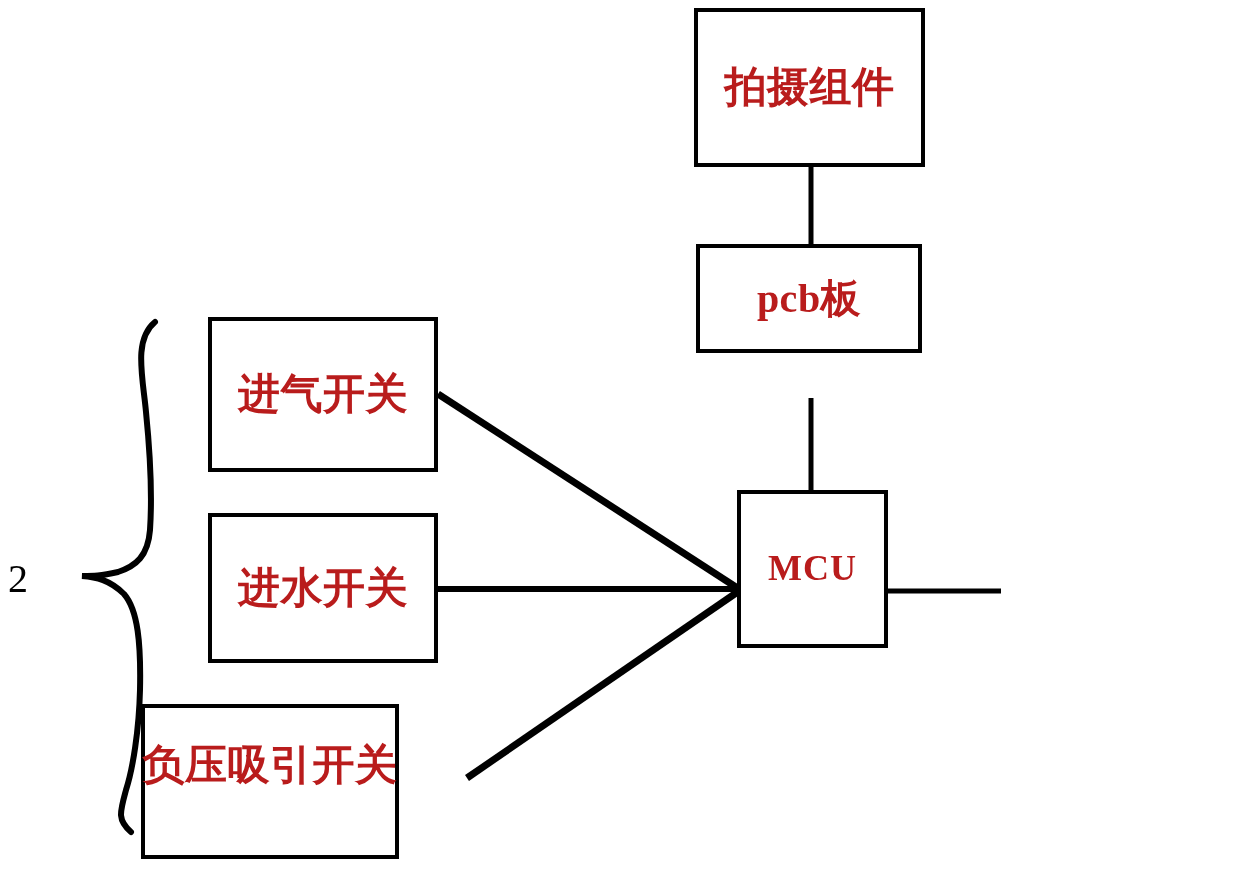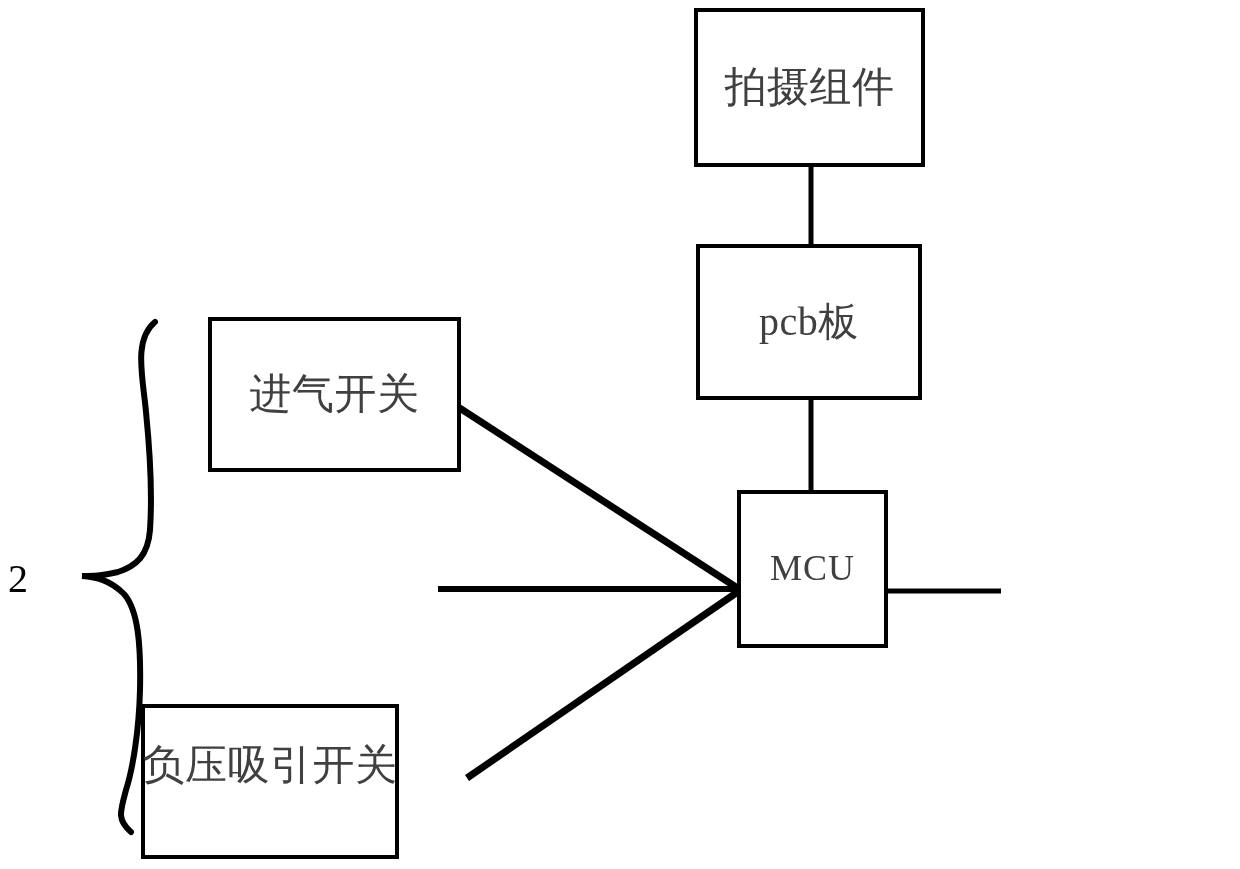--- a/index.html
+++ b/index.html
@@ -29,25 +29,26 @@
     position: absolute;
     box-sizing: border-box;
     border: 4px solid #000000;
     background: #ffffff;
     display: flex;
     align-items: center;
     justify-content: center;
   }
   .node-label {
     font-family: "Liberation Serif", "DejaVu Serif", serif;
-    color: #404040;
+    color: #b91c1c;
     line-height: 1.1;
     white-space: nowrap;
     text-align: center;
     letter-spacing: 0.5px;
+    font-weight: bold;
   }
   .label-cn {
     font-size: 42px;
   }
   .label-latin {
     font-size: 40px;
   }
   .label-mcu {
     font-size: 36px;
     letter-spacing: 1px;
@@ -90,33 +91,36 @@
              C 96,577 110,580 124,594
              C 138,610 141,644 140,690
              C 139,730 133,768 126,790
              C 120,812 117,820 131,832" fill="none" stroke="#000000" stroke-width="6" stroke-linecap="round"></path>
   </svg>
 
   <div class="node-box" style="left:694px; top:8px; width:231px; height:159px;">
     <span class="node-label label-cn">拍摄组件</span>
   </div>
 
-  <div class="node-box" style="left:696px; top:244px; width:226px; height:156px;">
+  <div class="node-box" style="left:696px; top:244px; width:226px; height:109px;">
     <span class="node-label label-latin">pcb板</span>
   </div>
 
   <div class="node-box" style="left:737px; top:490px; width:151px; height:158px;">
     <span class="node-label label-mcu">MCU</span>
   </div>
 
 
-  <div class="node-box" style="left:208px; top:317px; width:253px; height:155px;">
+  <div class="node-box" style="left:208px; top:317px; width:230px; height:155px;">
     <span class="node-label label-cn">进气开关</span>
   </div>
 
+  <div class="node-box" style="left:208px; top:513px; width:230px; height:150px;">
+    <span class="node-label label-cn">进水开关</span>
+  </div>
 
   <div class="node-box box-topalign" style="left:141px; top:704px; width:258px; height:155px;">
     <span class="node-label label-cn">负压吸引开关</span>
   </div>
 
   <span class="ref-number" style="left:8px; top:555px;">2</span>
 
 </div>
 
 </body></html>

